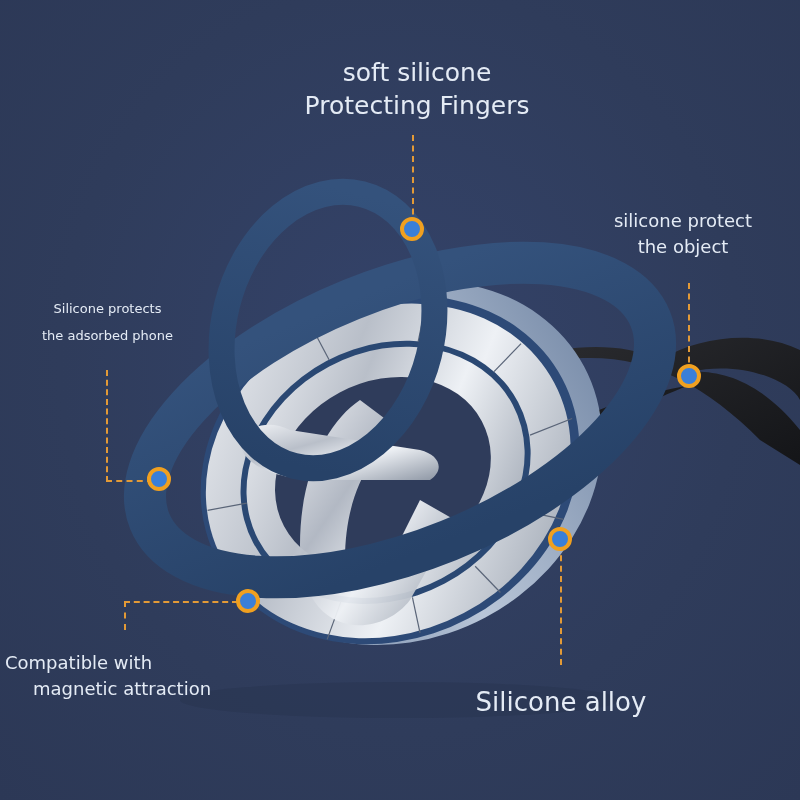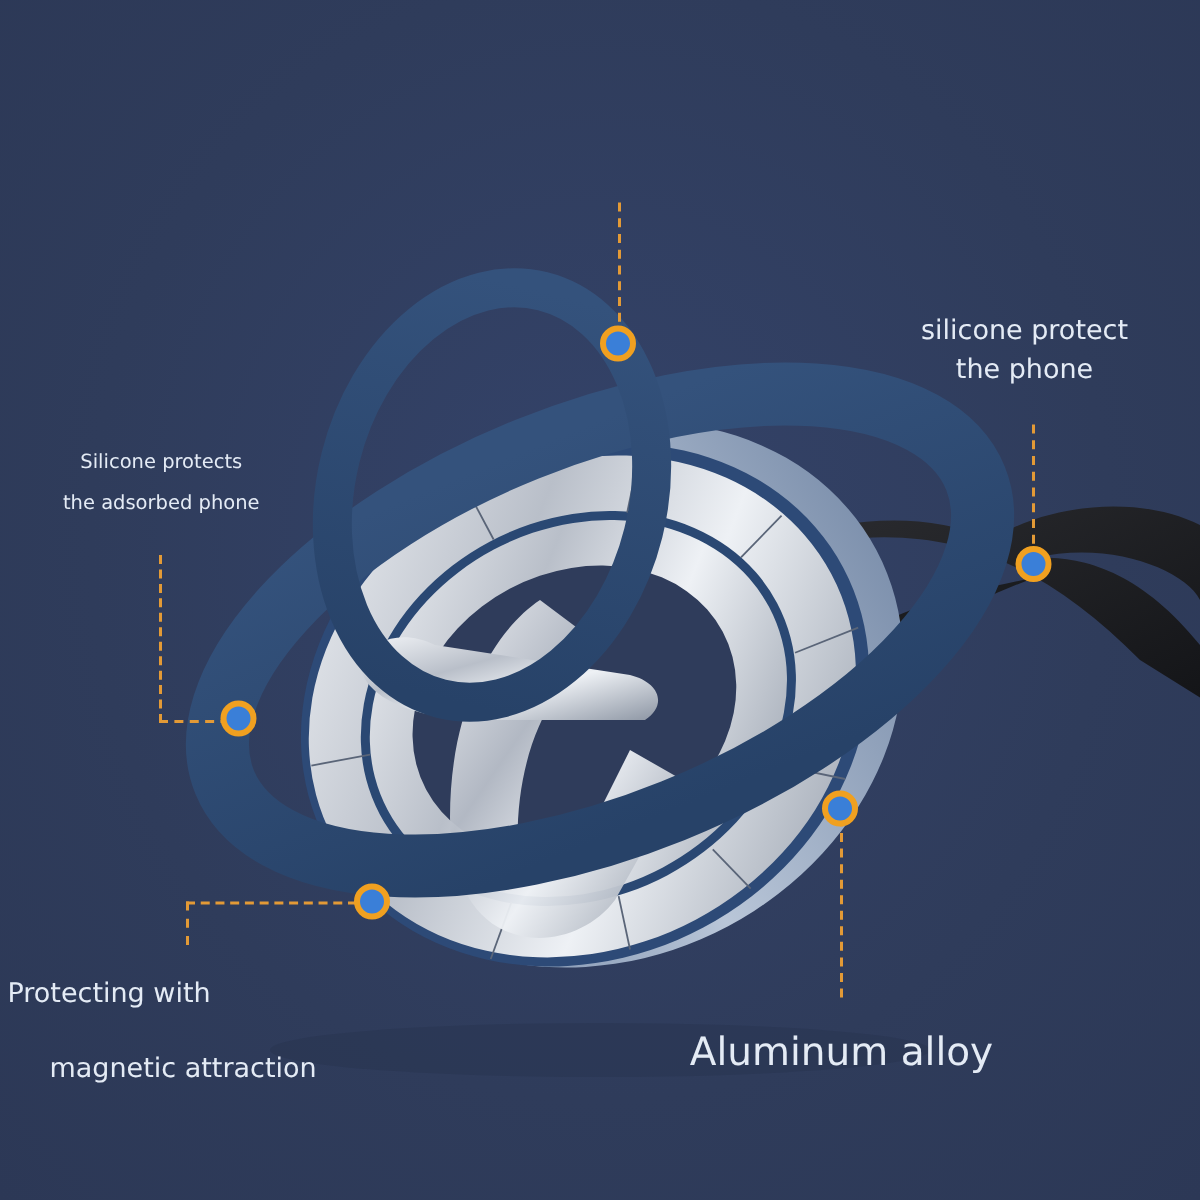--- a/index.html
+++ b/index.html
@@ -5,21 +5,21 @@
     html, body { margin: 0; padding: 0; }
     body { width: 800px; height: 800px; overflow: hidden; background: #2f3c5b; font-family: "DejaVu Sans", sans-serif; }
     .stage { position: relative; width: 800px; height: 800px; background: radial-gradient(ellipse at 50% 45%, #34436a 0%, #2f3c5b 60%, #2c3856 100%); overflow: hidden; }
     .product { position: absolute; left: 0; top: 0; width: 800px; height: 800px; }
     .label { position: absolute; color: #e4ebf5; text-align: center; line-height: 1.25; white-space: nowrap; }
     .label .line { display: block; }
     .lbl-top { left: 292px; top: 56px; width: 250px; font-size: 25px; line-height: 33px; }
     .lbl-right { left: 598px; top: 208px; width: 170px; font-size: 18px; line-height: 26px; }
     .lbl-left { left: 5px; top: 295px; width: 205px; font-size: 13px; line-height: 27px; }
     .lbl-bottom-left { left: 5px; top: 650px; width: 230px; font-size: 18px; line-height: 26px; text-align: left; }
-    .lbl-bottom-left .l2 { padding-left: 28px; margin-top: 24px; }
+    .lbl-bottom-left .l2 { padding-left: 28px; }
     .lbl-bottom-right { left: 450px; top: 684px; width: 222px; font-size: 26px; line-height: 36px; }
     .leader { position: absolute; border-color: #e39a36; }
     .marker { position: absolute; width: 16px; height: 16px; border-radius: 50%; background: #3a7fd8; border: 4px solid #f0a020; box-sizing: content-box; transform: translate(-12px, -12px); }
   </style>
 </head>
 <body>
 
 <div class="stage">
 
   <svg class="product" viewBox="0 0 800 800" xmlns="http://www.w3.org/2000/svg">
@@ -94,28 +94,32 @@
   <div class="leader" style="left:106px; top:370px; width:45px; height:110px; border-left:2px dashed #e39a36; border-bottom:2px dashed #e39a36;"></div>
   <div class="leader" style="left:124px; top:601px; width:112px; height:27px; border-left:2px dashed #e39a36; border-top:2px dashed #e39a36;"></div>
   <div class="leader" style="left:560px; top:545px; height:120px; width:0; border-left:2px dashed #e39a36;"></div>
 
   <div class="marker" style="left:412px; top:229px;"></div>
   <div class="marker" style="left:689px; top:376px;"></div>
   <div class="marker" style="left:159px; top:479px;"></div>
   <div class="marker" style="left:248px; top:601px;"></div>
   <div class="marker" style="left:560px; top:539px;"></div>
 
+  <div class="label lbl-top">
+    <span class="line">soft silicone</span>
+    <span class="line">Protecting Fingers</span>
+  </div>
   <div class="label lbl-right">
     <span class="line">silicone protect</span>
-    <span class="line">the phone</span>
+    <span class="line">the object</span>
   </div>
   <div class="label lbl-left">
     <span class="line">Silicone protects</span>
     <span class="line">the adsorbed phone</span>
   </div>
   <div class="label lbl-bottom-left">
-    <span class="line">Protecting with</span>
+    <span class="line">Compatible with</span>
     <span class="line l2">magnetic attraction</span>
   </div>
   <div class="label lbl-bottom-right">
-    <span class="line">Aluminum alloy</span>
+    <span class="line">Silicone alloy</span>
   </div>
 </div>
 
 </body></html>

